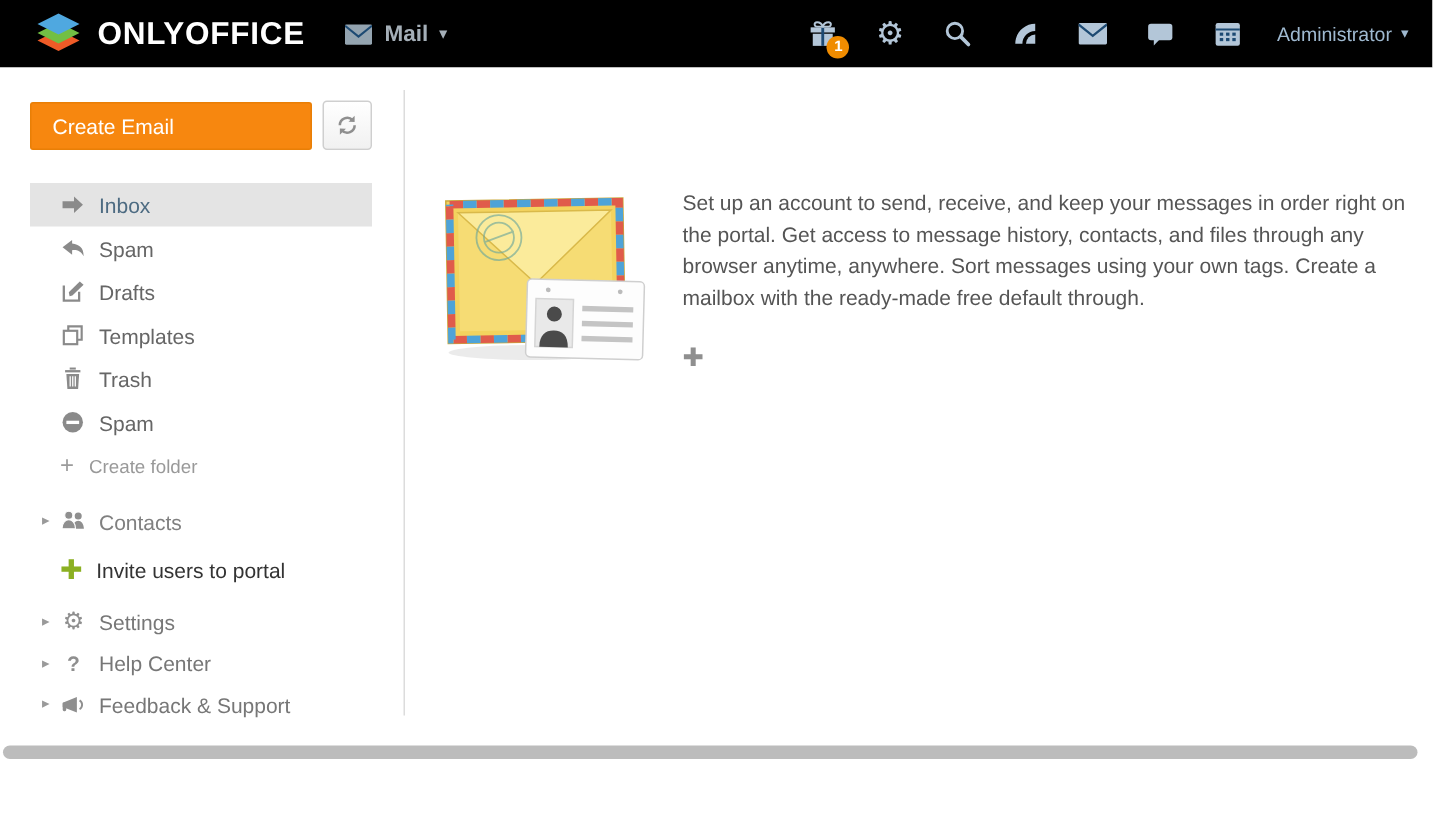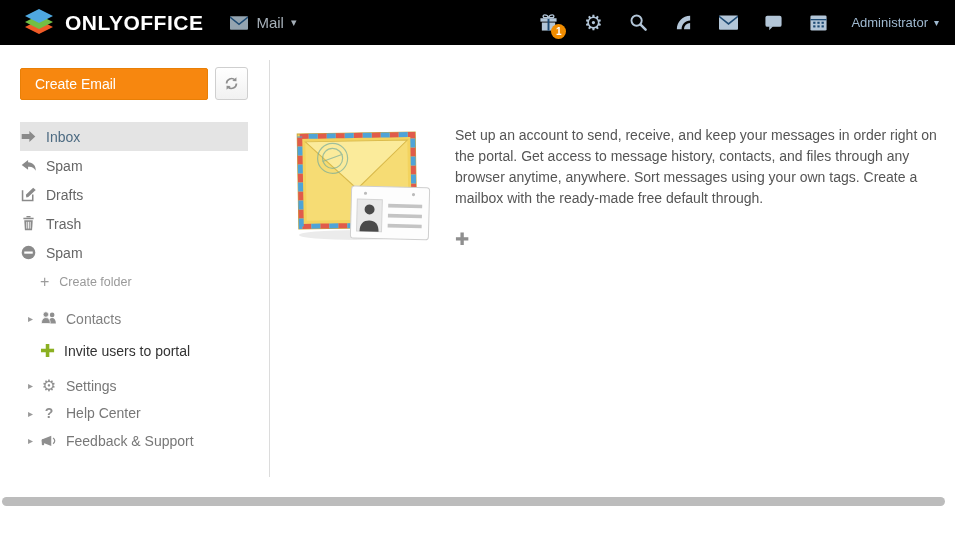--- a/index.html
+++ b/index.html
@@ -6,21 +6,21 @@
   html,body { width:955px; height:549px; overflow:hidden; background:#fff;
               font-family:"Liberation Sans","DejaVu Sans",sans-serif; }
 
   
   .topbar { height:45px; background:#000000; display:flex; align-items:center; position:relative; }
   .logo-wrap { display:flex; align-items:center; margin-left:22px; }
   .logo-glyph { width:34px; height:30px; margin-right:9px; }
   .logo-text { color:#fff; font-size:21px; font-weight:bold; letter-spacing:.5px; }
   .module-switch { display:flex; align-items:center; margin-left:27px; cursor:pointer; }
   .module-switch .env-ic { width:18px; height:14px; margin-right:8px; color:#94a4b0; }
-  .module-label { color:#a5afb8; font-size:15px; font-weight:normal; }
+  .module-label { color:#a5afb8; font-size:15px; font-weight:bold; }
   .module-caret { color:#a5afb8; font-size:11px; margin-left:7px; }
 
   .top-actions { display:flex; align-items:center; margin-left:auto; gap:21px; }
   .top-action { position:relative; width:24px; height:24px; display:flex; align-items:center; justify-content:center;
                 color:#b3c6d8; cursor:pointer; }
   .top-action svg { width:19px; height:19px; }
   .gear-glyph { font-size:21px; line-height:1; color:#b3c6d8; }
   .badge { position:absolute; right:-6px; bottom:-4px; min-width:15px; height:15px; border-radius:50%;
            background:#f08c00; color:#fff; font-size:10px; font-weight:bold;
            display:flex; align-items:center; justify-content:center; }
@@ -36,21 +36,21 @@
   .create-row { display:flex; align-items:center; padding:0 22px 0 20px; gap:7px; }
   .create-btn { width:190px; height:32px; background:#f7870f; border:1px solid #e97f06; border-radius:2px;
                 color:#fff; font-size:14px; text-align:left; padding-left:14px; cursor:pointer;
                 font-family:inherit; }
   .refresh-btn { width:33px; height:33px; background:linear-gradient(#fff,#f1f1f1); border:1px solid #cfcfcf;
                  border-radius:3px; display:flex; align-items:center; justify-content:center;
                  color:#8f8f8f; cursor:pointer; }
   .refresh-btn svg { width:17px; height:17px; }
 
   .folder-list { margin-top:22px; }
-  .folder-item { display:flex; align-items:center; height:29px; margin:0 22px 0 20px; 
+  .folder-item { display:flex; align-items:center; height:29px; margin:0 22px 0 20px; padding-left:20px;
                  color:#666; font-size:14px; cursor:pointer; }
   .folder-item .f-ic { width:17px; height:17px; margin-right:9px; color:#8a8a8a; display:flex; align-items:center; justify-content:center; }
   .folder-item.selected { background:#e4e4e4; color:#4d6b82; }
   .create-folder { display:flex; align-items:center; height:29px; padding-left:40px; color:#999;
                    font-size:12.5px; cursor:pointer; }
   .create-folder .plus { font-size:16px; margin-right:10px; color:#9c9c9c; }
 
   .tree-row { display:flex; align-items:center; height:29px; padding-left:28px; font-size:14px;
               color:#808080; cursor:pointer; }
   .tree-row .expander { font-size:10px; color:#9a9a9a; width:12px; }
@@ -196,20 +196,29 @@
         <span>Spam</span>
       </div>
       <div class="folder-item">
         <span class="f-ic">
           <svg viewBox="0 0 20 20">
             <path d="M3 5 V17 H15 V10" fill="none" stroke="currentColor" stroke-width="1.8"></path>
             <path d="M7.5 13.5 l-.6-3.2 L15.5 2 l3 2.6 -8.8 8.4 Z" fill="currentColor"></path>
           </svg>
         </span>
         <span>Drafts</span>
+      </div>
+      <div class="folder-item">
+        <span class="f-ic">
+          <svg viewBox="0 0 20 20">
+            <rect x="3" y="6.5" width="10.5" height="10.5" fill="none" stroke="currentColor" stroke-width="1.7"></rect>
+            <path d="M6.5 6.5 V3 H17 V13.5 H13.5" fill="none" stroke="currentColor" stroke-width="1.7"></path>
+          </svg>
+        </span>
+        <span>Templates</span>
       </div>
       <div class="folder-item">
         <span class="f-ic">
           <svg viewBox="0 0 20 20">
             <rect x="4" y="3.2" width="12" height="1.8" fill="currentColor"></rect>
             <rect x="7.6" y="1.2" width="4.8" height="1.6" fill="currentColor"></rect>
             <path d="M5 6.2 H15 L14.2 18 H5.8 Z" fill="currentColor"></path>
             <g stroke="#fff" stroke-width="1">
                 <line x1="8" y1="8" x2="8" y2="16"></line>
                 <line x1="10" y1="8" x2="10" y2="16"></line>

